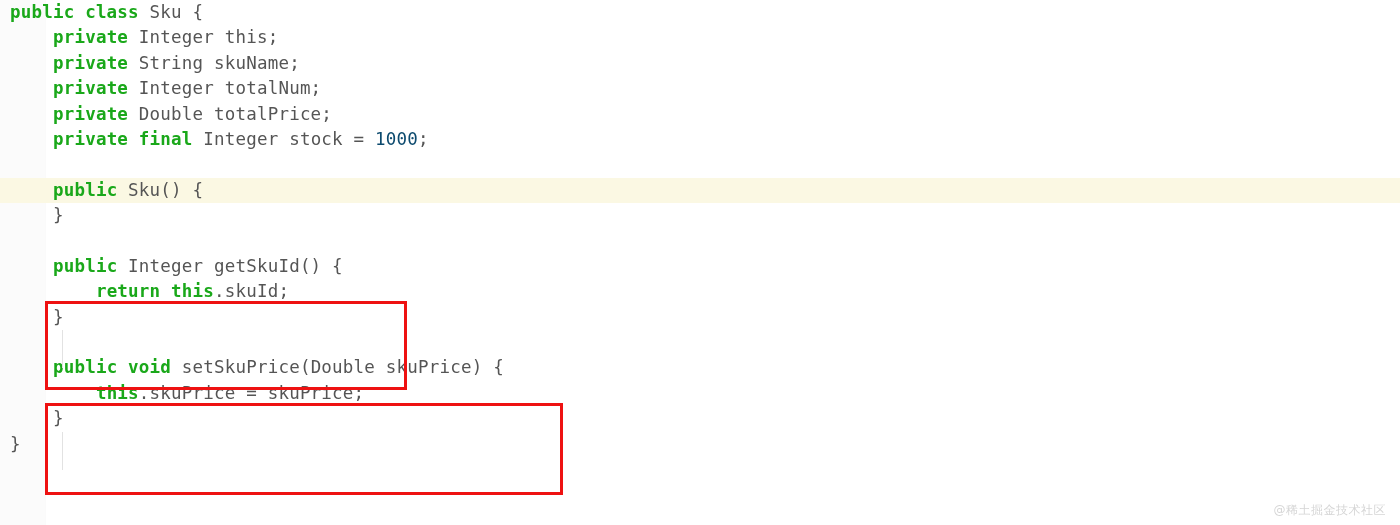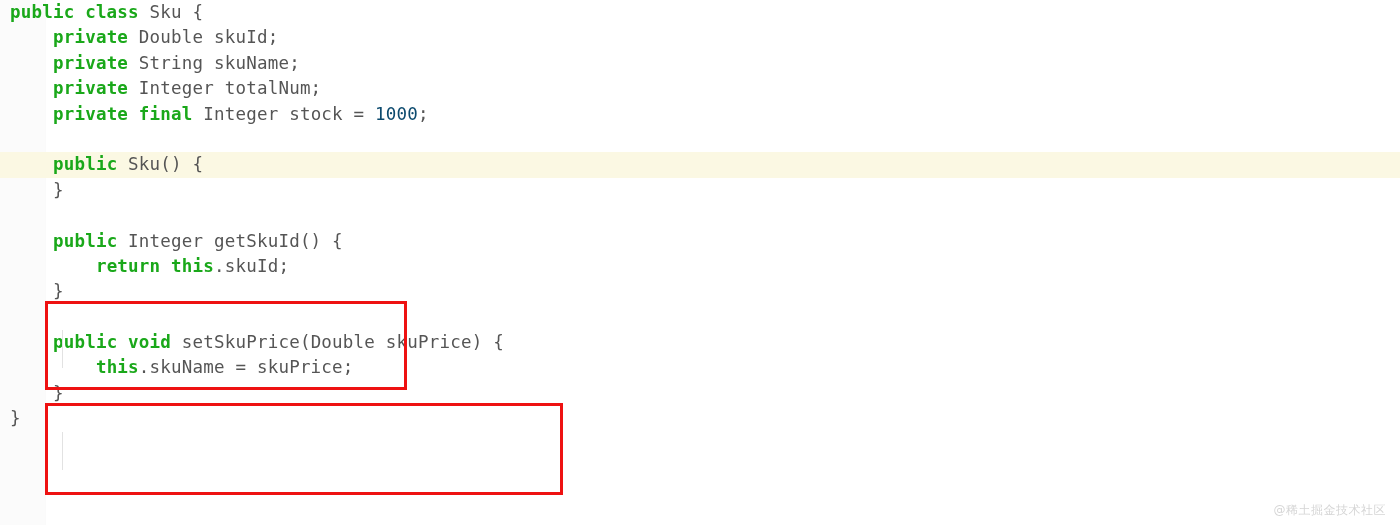--- a/index.html
+++ b/index.html
@@ -113,34 +113,35 @@
 </style>
 </head>
 <body>
 
 <div id="code-editor">
 
   <div id="gutter-strip"></div>
 
   <div id="code-lines">
       <div class="code-line"><span class="kw">public class</span><span class="plain"> Sku {</span></div>
-      <div class="code-line"><span class="plain">    </span><span class="kw">private</span><span class="plain"> Double skuId;</span></div>
+      <div class="code-line"><span class="plain">    </span><span class="kw">private</span><span class="plain"> Integer this;</span></div>
       <div class="code-line"><span class="plain">    </span><span class="kw">private</span><span class="plain"> String skuName;</span></div>
       <div class="code-line"><span class="plain">    </span><span class="kw">private</span><span class="plain"> Integer totalNum;</span></div>
+      <div class="code-line"><span class="plain">    </span><span class="kw">private</span><span class="plain"> Double totalPrice;</span></div>
       <div class="code-line"><span class="plain">    </span><span class="kw">private final</span><span class="plain"> Integer stock = </span><span class="num">1000</span><span class="plain">;</span></div>
       <div class="code-line blank"> </div>
       <div class="code-line highlighted"><span class="plain">    </span><span class="kw">public</span><span class="plain"> Sku() {</span></div>
       <div class="code-line"><span class="plain">    </span><span class="plain">}</span></div>
       <div class="code-line blank"> </div>
       <div class="code-line"><span class="plain">    </span><span class="kw">public</span><span class="plain"> Integer getSkuId() {</span></div>
       <div class="code-line"><span class="plain">        </span><span class="kw">return this</span><span class="plain">.skuId;</span></div>
       <div class="code-line"><span class="plain">    </span><span class="plain">}</span></div>
       <div class="code-line blank"> </div>
       <div class="code-line"><span class="plain">    </span><span class="kw">public void</span><span class="plain"> setSkuPrice(Double skuPrice) {</span></div>
-      <div class="code-line"><span class="plain">        </span><span class="kw">this</span><span class="plain">.skuName = skuPrice;</span></div>
+      <div class="code-line"><span class="plain">        </span><span class="kw">this</span><span class="plain">.skuPrice = skuPrice;</span></div>
       <div class="code-line"><span class="plain">    </span><span class="plain">}</span></div>
       <div class="code-line"><span class="plain">}</span></div>
     </div>
 
   <div class="annot-box" id="annot-box-getter"></div>
   <div class="annot-box" id="annot-box-setter"></div>
 
   <div class="indent-guide" id="indent-guide-getter"></div>
   <div class="indent-guide" id="indent-guide-setter"></div>
 

